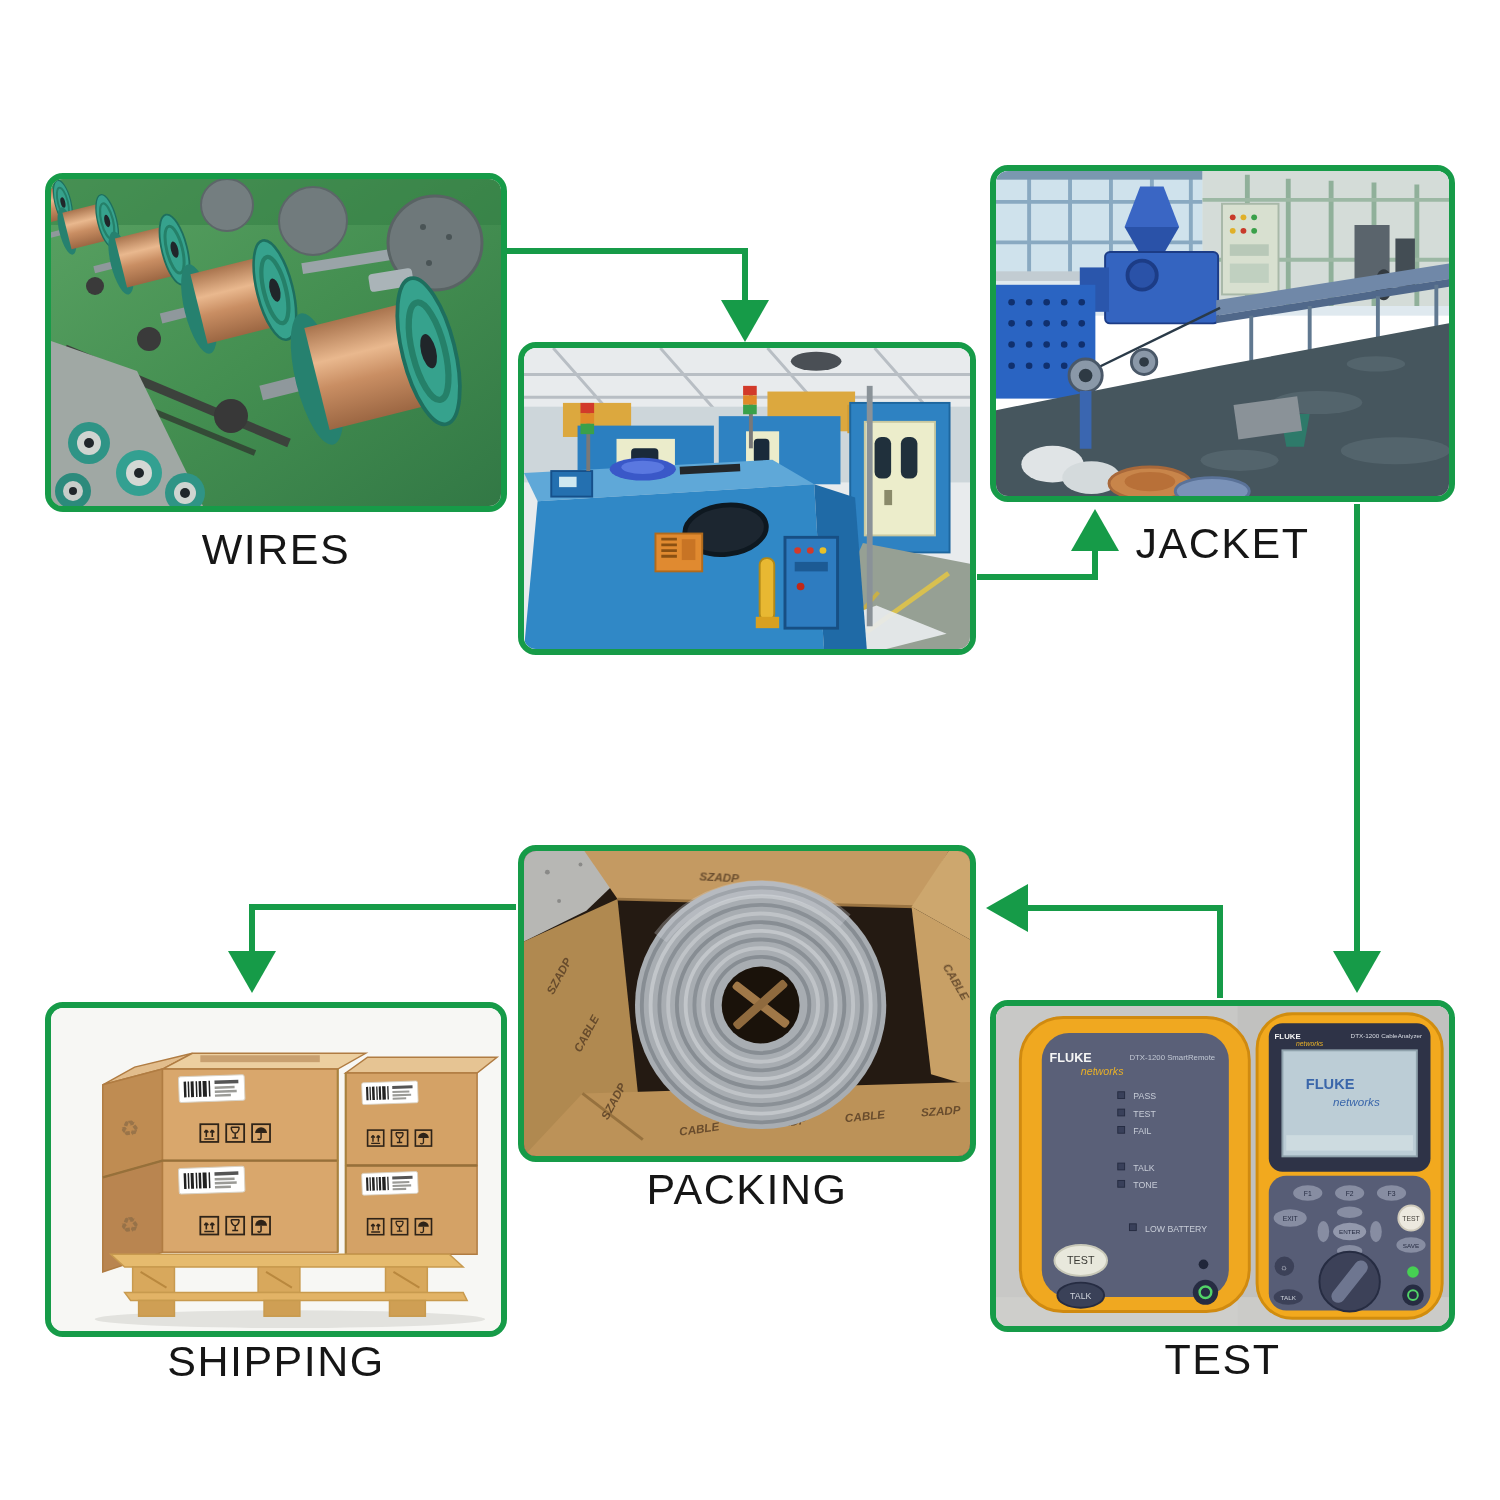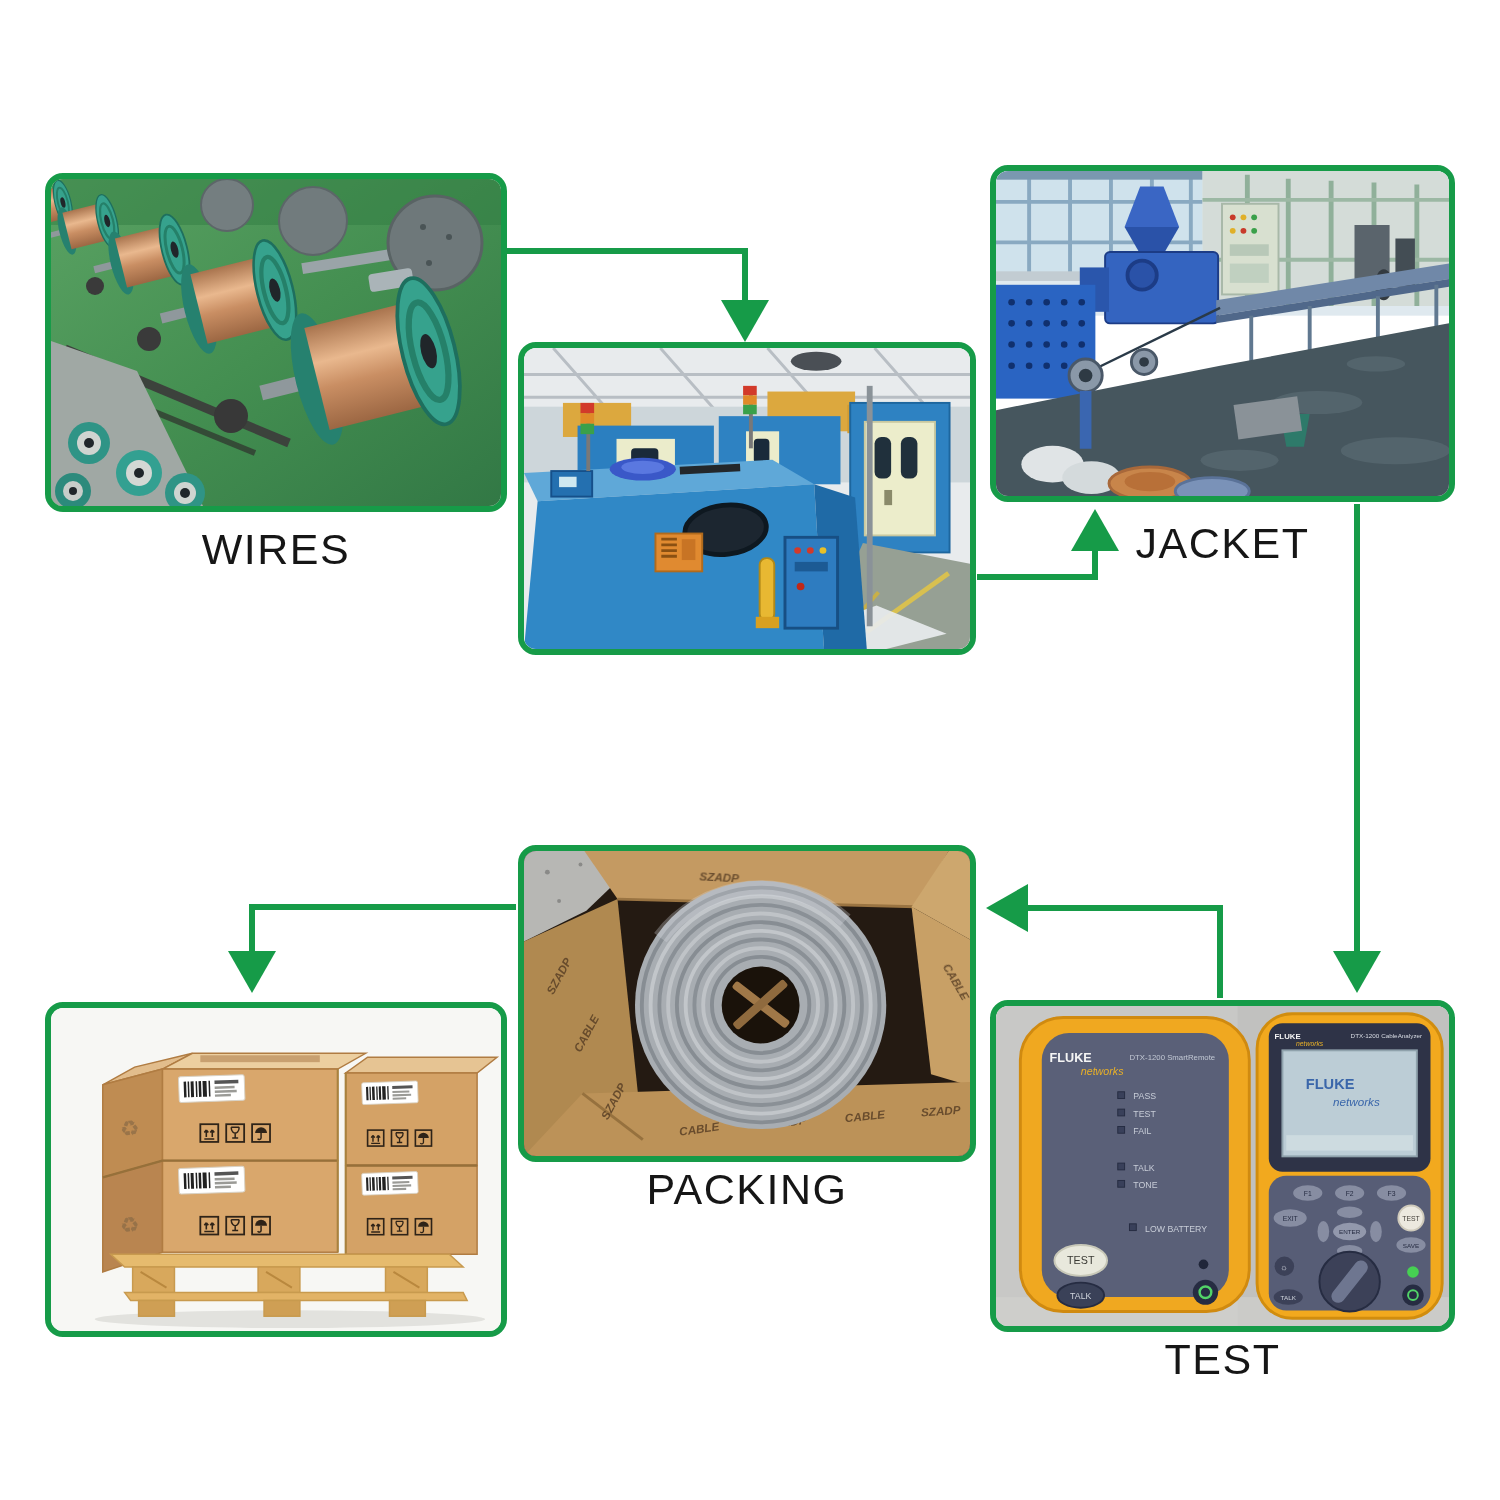--- a/index.html
+++ b/index.html
@@ -491,20 +491,21 @@
         <rect x="208" y="263" width="42" height="26" fill="#d8a85c"></rect>
         <rect x="336" y="263" width="42" height="26" fill="#d8a85c"></rect>
         <polygon points="74,289 414,289 418,297 80,297" fill="#e2b366"></polygon>
         <rect x="88" y="297" width="36" height="16" fill="#cf9f54"></rect>
         <rect x="214" y="297" width="36" height="16" fill="#cf9f54"></rect>
         <rect x="340" y="297" width="36" height="16" fill="#cf9f54"></rect>
         <path d="M90,268 l26,16 M216,268 l26,16 M344,268 l26,16" stroke="#b9883e" stroke-width="2"></path>
       </g>
     </svg>
   </section>
+  <div class="stage-label" style="left:45px;top:1340px;width:462px">SHIPPING</div>
 
   <svg class="arrows" viewBox="0 0 1500 1500">
     <g stroke="#169b48" stroke-width="6" fill="none">
       <path d="M507,251 H745 V302"></path>
       <path d="M977,577 H1095 V551"></path>
       <path d="M1357,504 V953"></path>
       <path d="M1220,998 V908 H1028"></path>
       <path d="M516,907 H252 V953"></path>
     </g>
     <g fill="#169b48">

